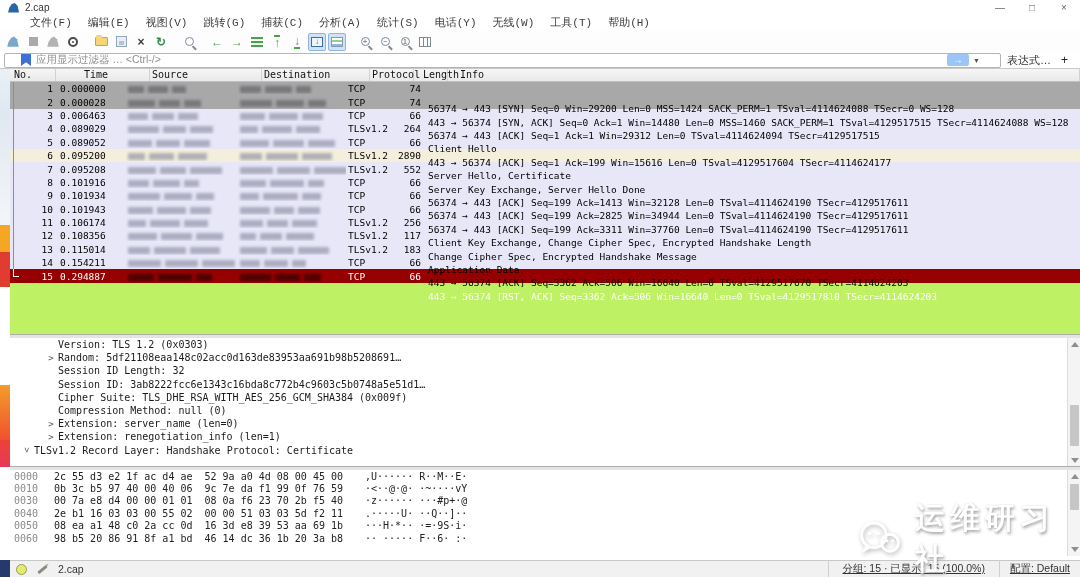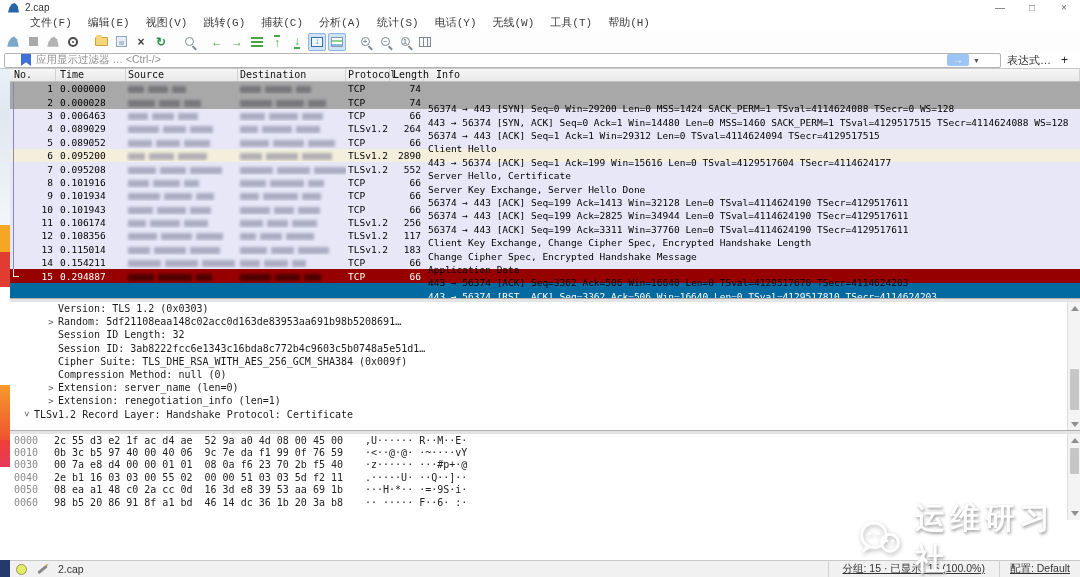--- a/index.html
+++ b/index.html
@@ -57,25 +57,25 @@
   .apply-btn { width:22px; height:12px; background:#9cc4f5; border-radius:2px; color:#fff; font-size:10px; line-height:12px; text-align:center; font-weight:bold; }
   .caret-btn { font-size:7px; color:#555; padding:0 4px; }
   .expr-label { font-size:11px; color:#333; padding:0 6px; white-space:nowrap; }
   .plus-btn { font-size:12px; color:#222; padding:0 8px 0 4px; }
 
   
   .main { position:relative; margin-left:10px; width:1070px; z-index:1; background:#fff; }
   .mono { font-family:"DejaVu Sans Mono","Liberation Mono",monospace; }
 
   
-  #packet-list { height:230px; background:#0369a1; position:relative; }
+  #packet-list { height:266px; background:#bef264; position:relative; }
   .plist-header { display:flex; height:13px; background:linear-gradient(#f6f6f6,#e9e9e9); border-bottom:1px solid #c0c0c0; font-size:10px; color:#111; }
   .plist-header span { border-right:1px solid #d2d2d2; overflow:visible; white-space:nowrap; }
-  .h-no{width:46px; padding-left:4px;} .h-time{width:70px; padding-left:4px;} .h-src{width:112px; padding-left:2px;}
-  .h-dst{width:108px; padding-left:2px;} .h-proto{width:44px; padding-left:2px;} .h-len{width:34px; padding-left:3px;} .h-info{flex:1; padding-left:12px;}
+  .h-no{width:46px; padding-left:4px;} .h-time{width:70px; padding-left:4px;margin-left:24px;} .h-src{width:112px; padding-left:2px;}
+  .h-dst{width:108px; padding-left:2px;} .h-proto{width:44px; padding-left:2px;} .h-len{width:34px; padding-left:9px;} .h-info{flex:1; padding-left:12px;}
   .prow { display:flex; height:13.4px; align-items:center; font-size:9.5px; color:#000; white-space:nowrap; }
   .prow-gray { background:#a8a8a8; }
   .prow-lavender { background:#e7e7f8; }
   .prow-cream { background:#f3efdc; }
   .prow-red { background:#970000; color:#fff; }
   .c-gutter{ width:10px; height:100%; position:relative; }
   .prow .c-gutter::before{ content:""; position:absolute; left:3px; top:0; bottom:0; border-left:1px solid #8888bb; }
   .prow-red .c-gutter::before{ border:0; left:3px; top:0; height:7px; width:5px; border-left:1px solid #fff; border-bottom:1px solid #fff; }
   .c-no{width:36px; text-align:right; padding-right:3px;}
   .c-time{width:70px; padding-left:4px;}

